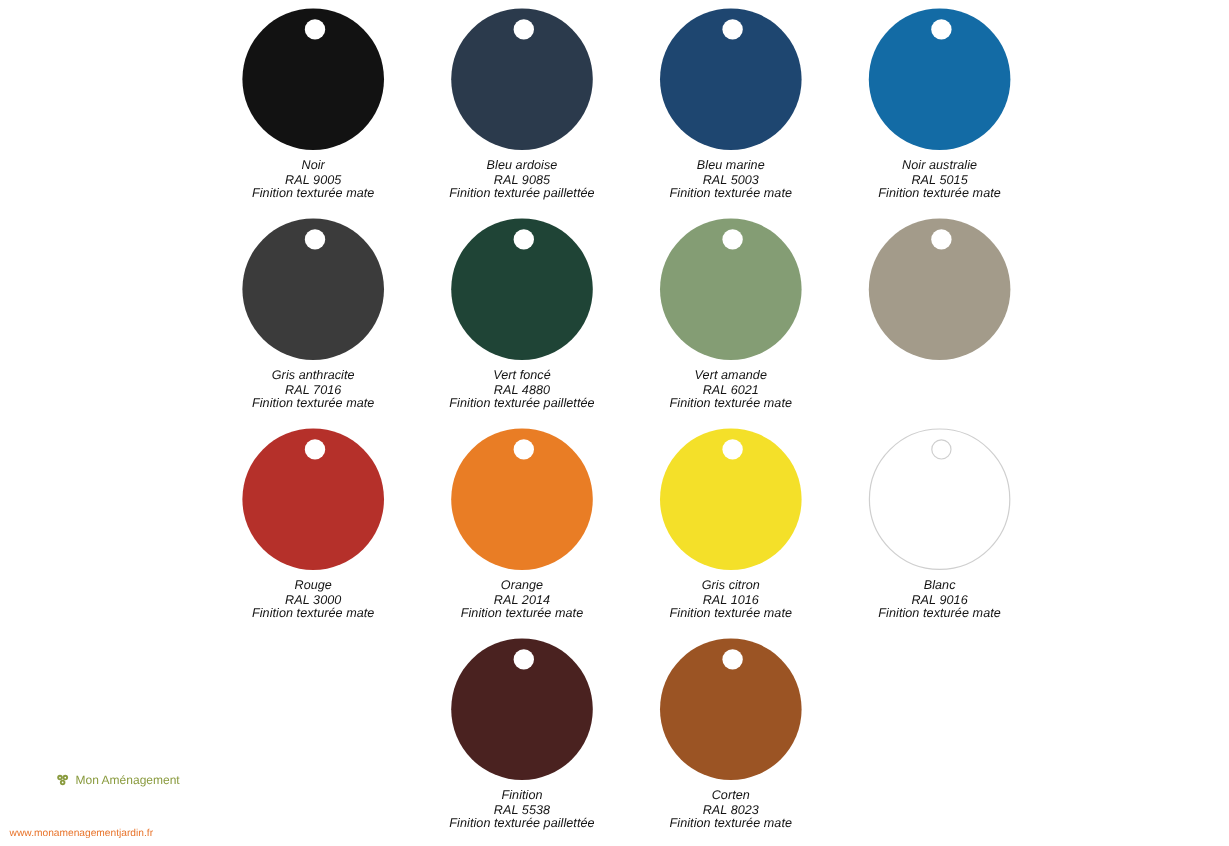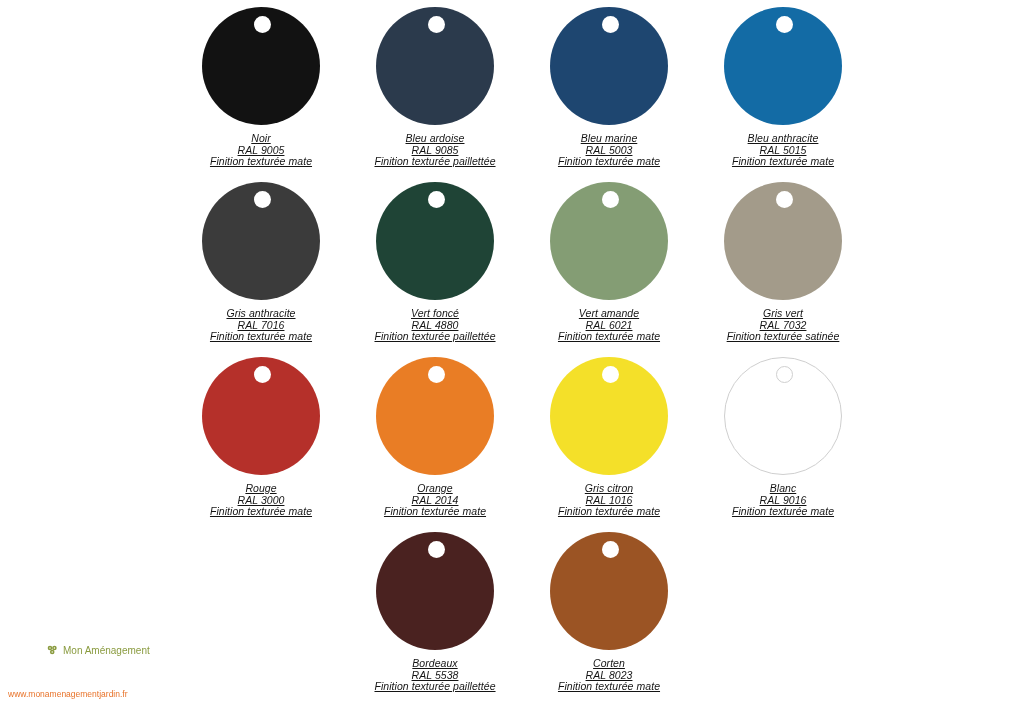--- a/index.html
+++ b/index.html
@@ -77,21 +77,20 @@
 
   .caption {
     margin-top: 5px;
     text-align: center;
     font-style: italic;
     font-size: 10.5px;
     line-height: 11.6px;
     color: #141414;
     letter-spacing: 0.05px;
     white-space: nowrap;
-    text-decoration: underline;
   }
   .caption .ral { }
   .caption .finish { }
 
   
   #site-logo {
     position: absolute;
     left: 8px;
     bottom: 6px;
     width: 152px;
@@ -194,21 +193,21 @@
         <div class="ral">RAL 5003</div>
         <div class="finish">Finition texturée mate</div>
       </div>
     </div>
     <div class="swatch-cell">
       <div class="disc-wrap">
         <div class="disc" style="background: rgb(19, 107, 165);"></div>
         <div class="hole"></div>
       </div>
       <div class="caption">
-        <div>Bleu anthracite</div>
+        <div>Noir australie</div>
         <div class="ral">RAL 5015</div>
         <div class="finish">Finition texturée mate</div>
       </div>
     </div>
     <div class="swatch-cell">
       <div class="disc-wrap">
         <div class="disc" style="background: rgb(59, 59, 59);"></div>
         <div class="hole"></div>
       </div>
       <div class="caption">
@@ -237,25 +236,20 @@
         <div>Vert amande</div>
         <div class="ral">RAL 6021</div>
         <div class="finish">Finition texturée mate</div>
       </div>
     </div>
     <div class="swatch-cell">
       <div class="disc-wrap">
         <div class="disc" style="background: rgb(163, 155, 138);"></div>
         <div class="hole"></div>
       </div>
-      <div class="caption">
-        <div>Gris vert</div>
-        <div class="ral">RAL 7032</div>
-        <div class="finish">Finition texturée satinée</div>
-      </div>
     </div>
     <div class="swatch-cell">
       <div class="disc-wrap">
         <div class="disc" style="background: rgb(181, 48, 42);"></div>
         <div class="hole"></div>
       </div>
       <div class="caption">
         <div>Rouge</div>
         <div class="ral">RAL 3000</div>
         <div class="finish">Finition texturée mate</div>
@@ -301,21 +295,21 @@
         <div class="ral"></div>
         <div class="finish"></div>
       </div>
     </div>
     <div class="swatch-cell">
       <div class="disc-wrap">
         <div class="disc" style="background: rgb(74, 34, 32);"></div>
         <div class="hole"></div>
       </div>
       <div class="caption">
-        <div>Bordeaux</div>
+        <div>Finition</div>
         <div class="ral">RAL 5538</div>
         <div class="finish">Finition texturée paillettée</div>
       </div>
     </div>
     <div class="swatch-cell">
       <div class="disc-wrap">
         <div class="disc" style="background: rgb(155, 84, 36);"></div>
         <div class="hole"></div>
       </div>
       <div class="caption">

